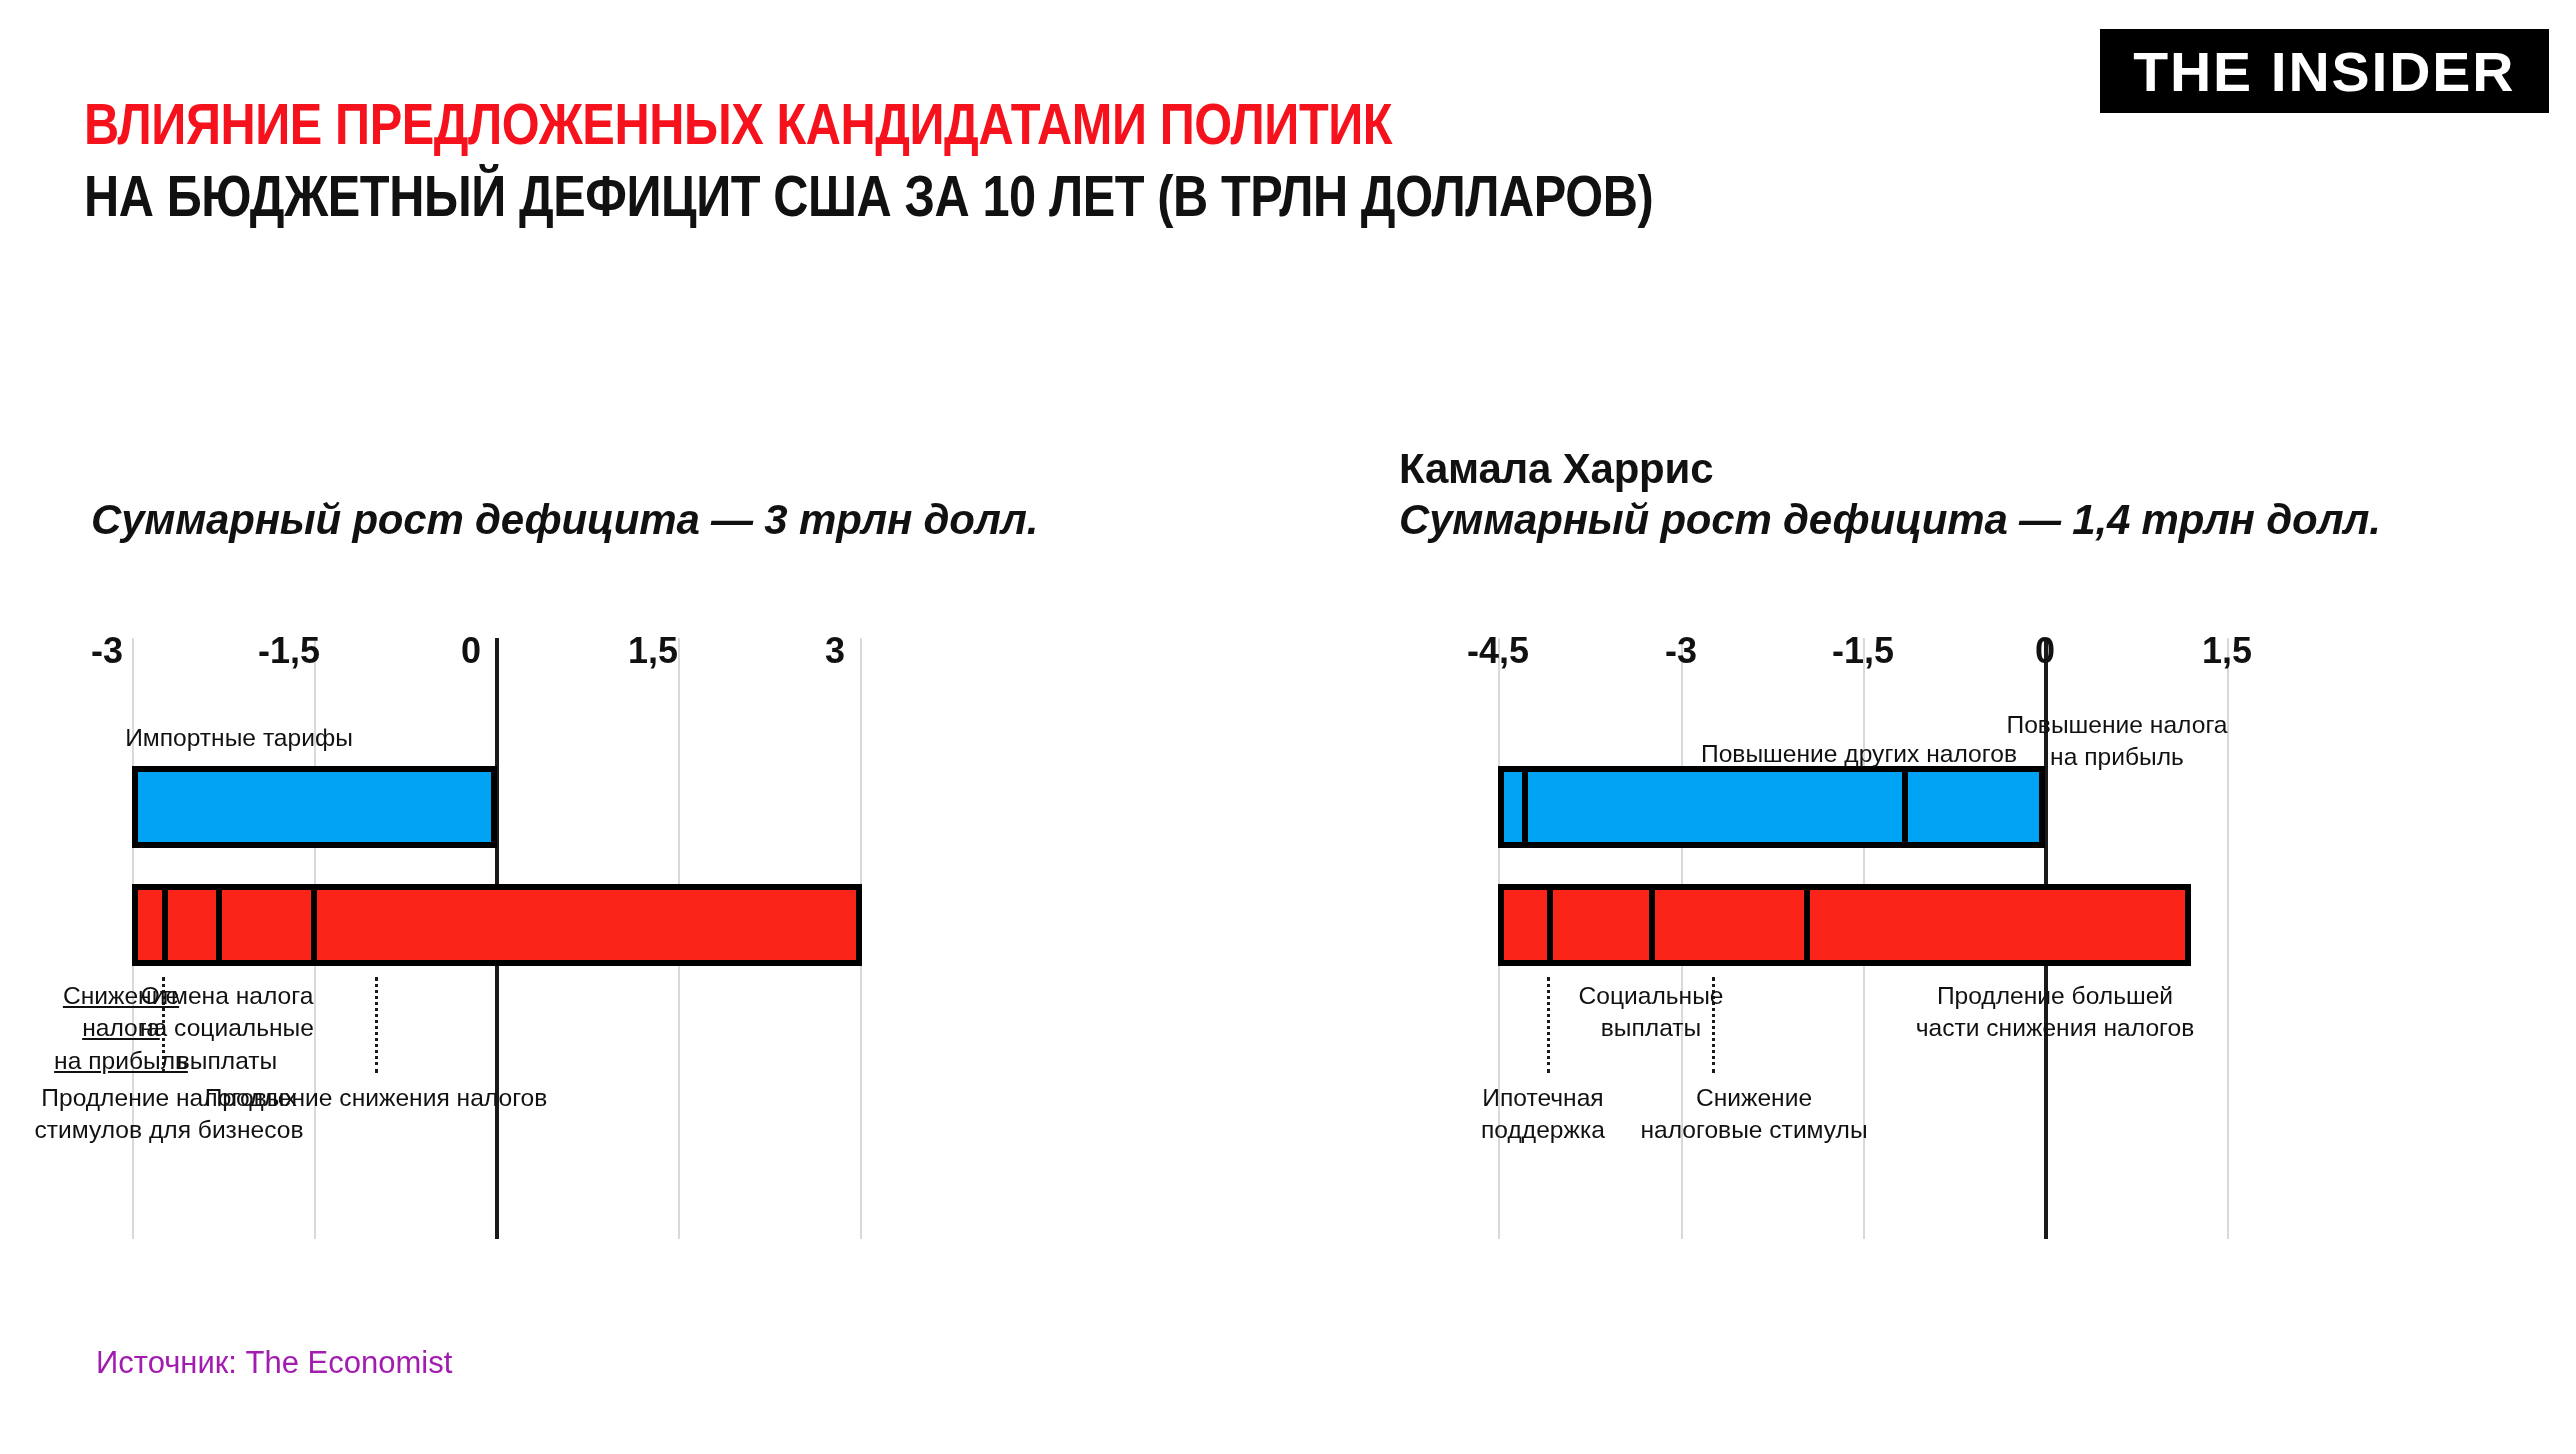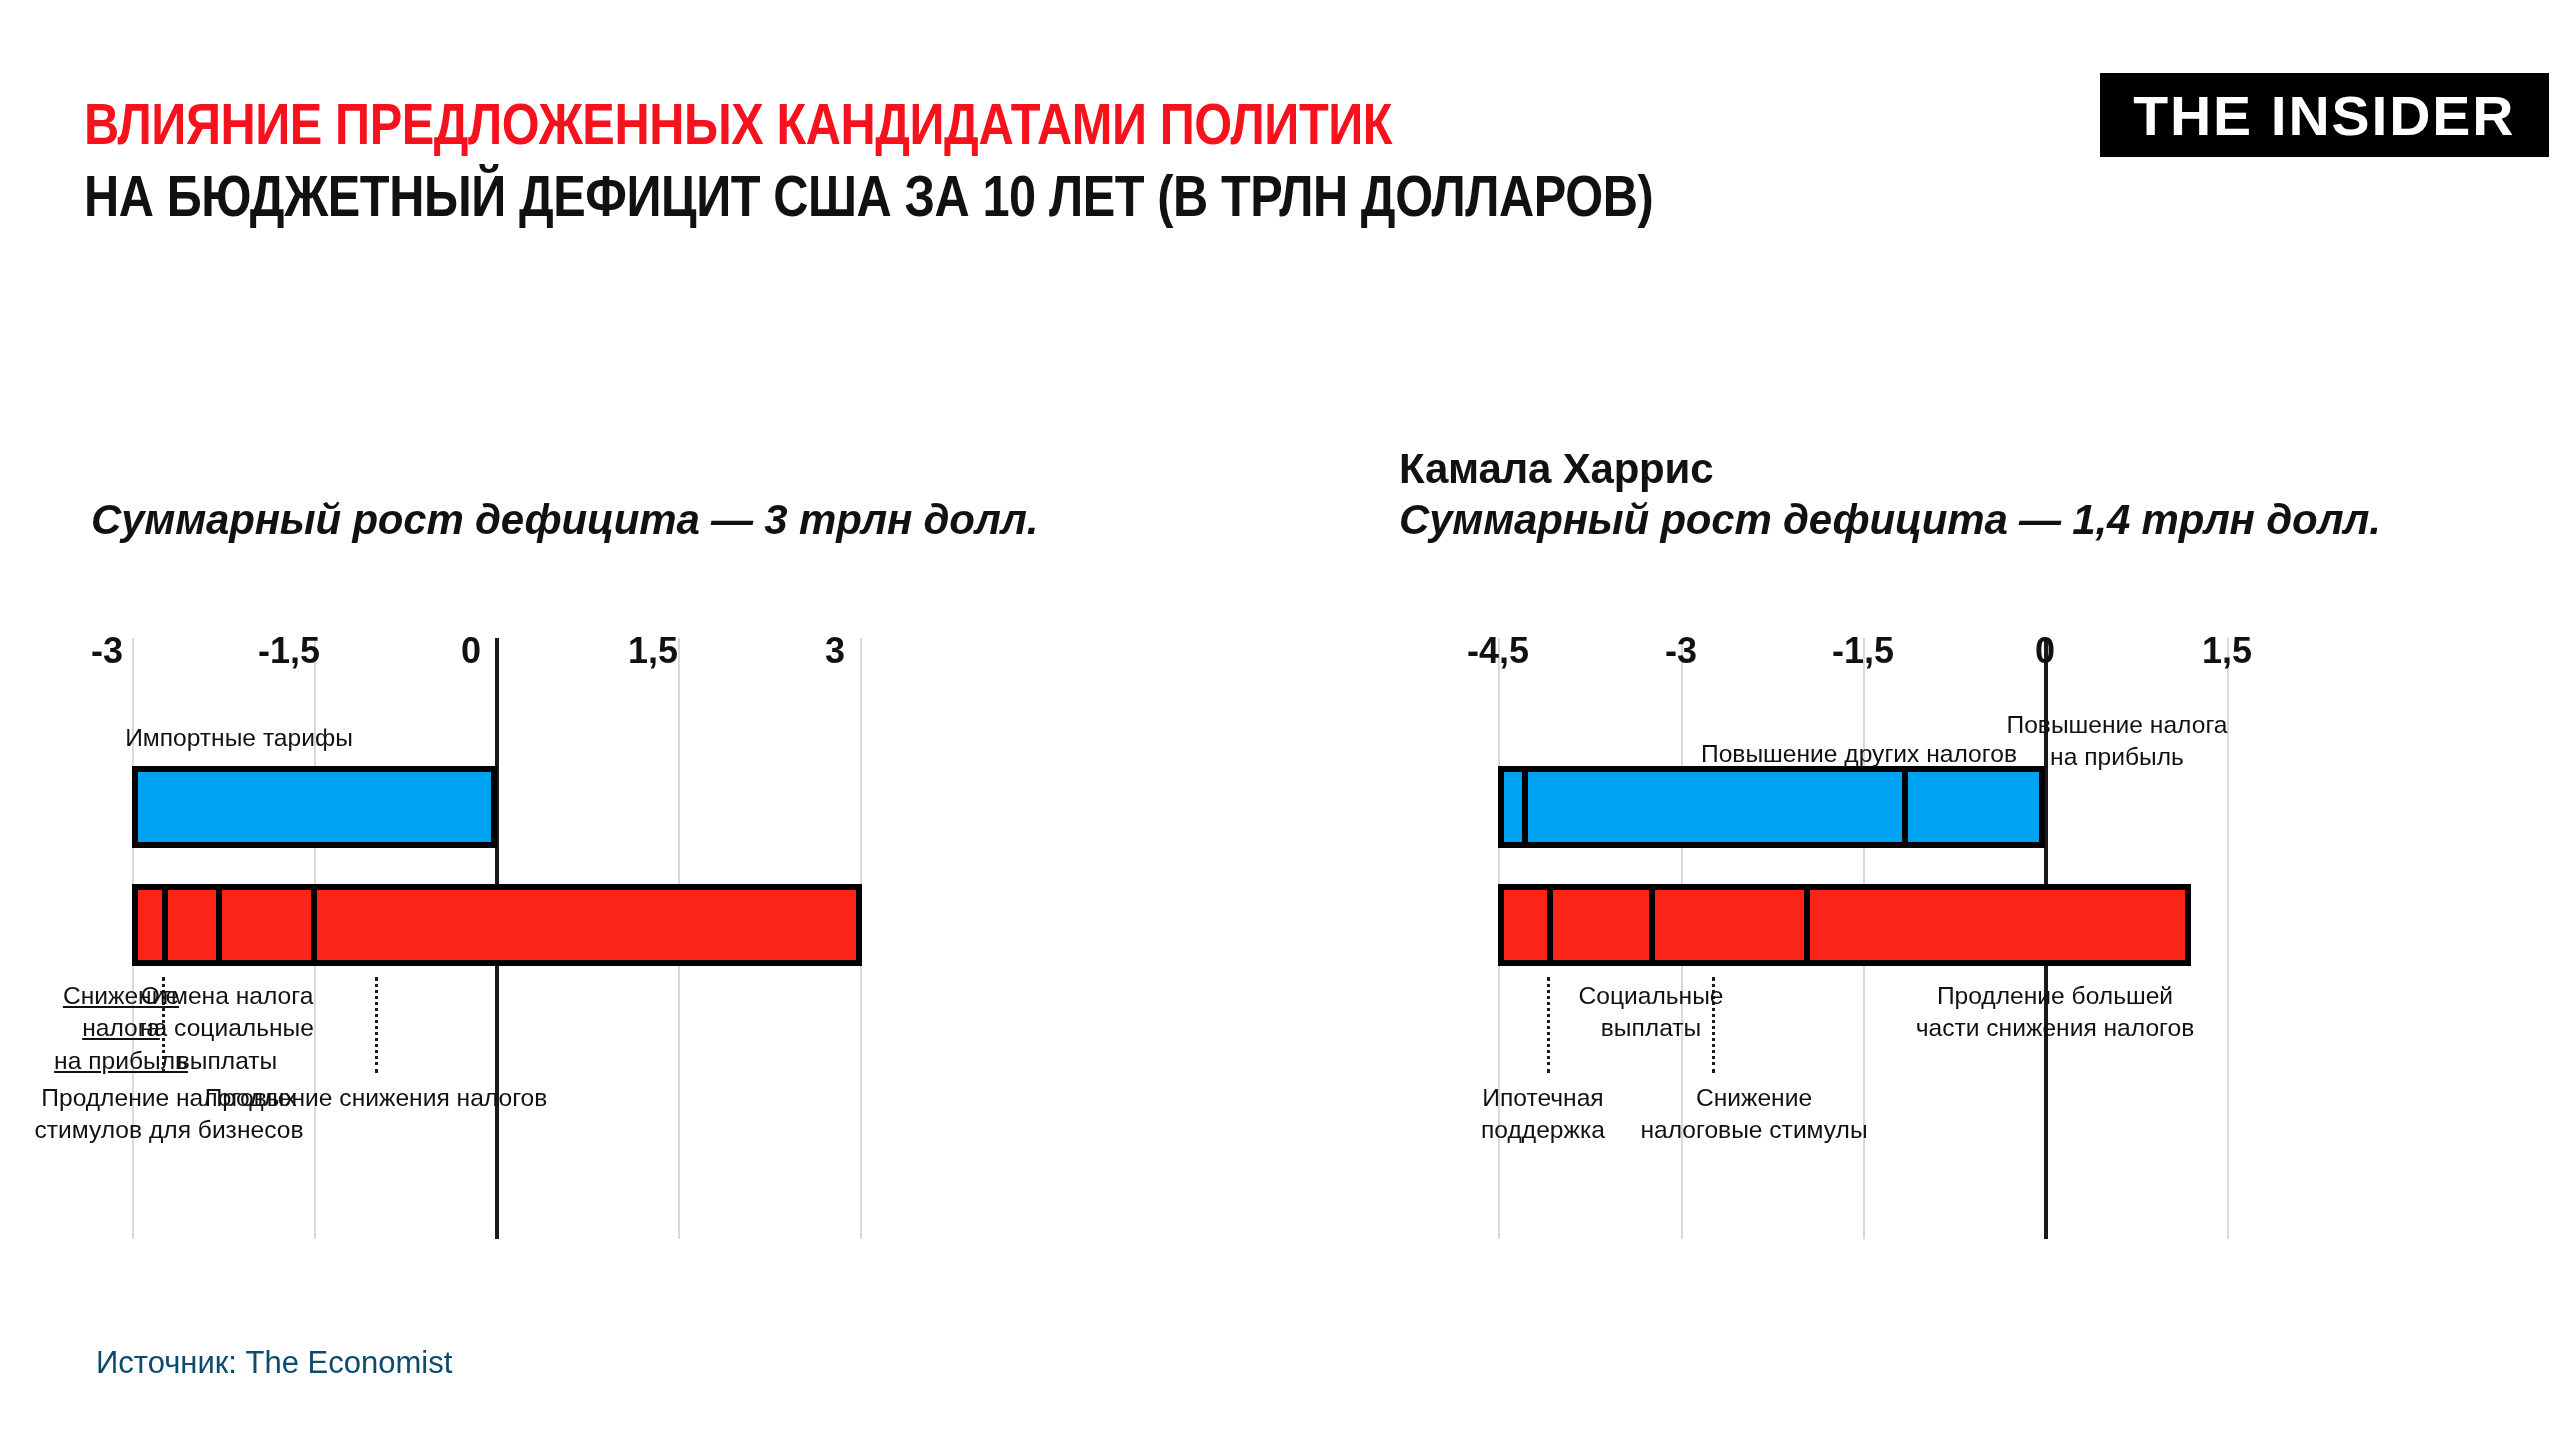--- a/index.html
+++ b/index.html
@@ -9,21 +9,21 @@
     background:#ffffff;
     font-family:"Liberation Sans","DejaVu Sans",sans-serif;
     position:relative;overflow:hidden;
     -webkit-font-smoothing:antialiased;
   }
   .root{position:absolute;inset:0;}
 
   
   .logo{
     position:absolute;left:2100px;top:29px;width:449px;height:84px;
-    background:#000000;display:flex;align-items:center;justify-content:center;margin-top:44px;
+    background:#000000;display:flex;align-items:center;justify-content:center;
   }
   .logo-text{
     color:#ffffff;font-weight:700;font-size:56px;letter-spacing:1.8px;
     font-family:"Liberation Sans","DejaVu Sans",sans-serif;
     transform:scaleX(1.02);white-space:nowrap;
   }
 
   
   .headline{position:absolute;left:84px;top:93px;width:1913px;}
   .headline-line{
@@ -71,21 +71,21 @@
     position:absolute;font-size:24.6px;line-height:1.32;color:#111111;
     text-align:center;transform:translateX(-50%);white-space:pre-line;
   }
   .leader{
     position:absolute;width:0;border-left:3.6px dotted #1a1a1a;
   }
 
   
   .source{
     position:absolute;left:96px;top:1345px;
-    font-size:31px;color:#0c4a6e;white-space:nowrap;
+    font-size:31px;color:#a21caf;white-space:nowrap;
   }
 </style>
 </head>
 <body>
 
 <div class="root">
 
   <div class="logo">
     <span class="logo-text">THE INSIDER</span>
   </div>

